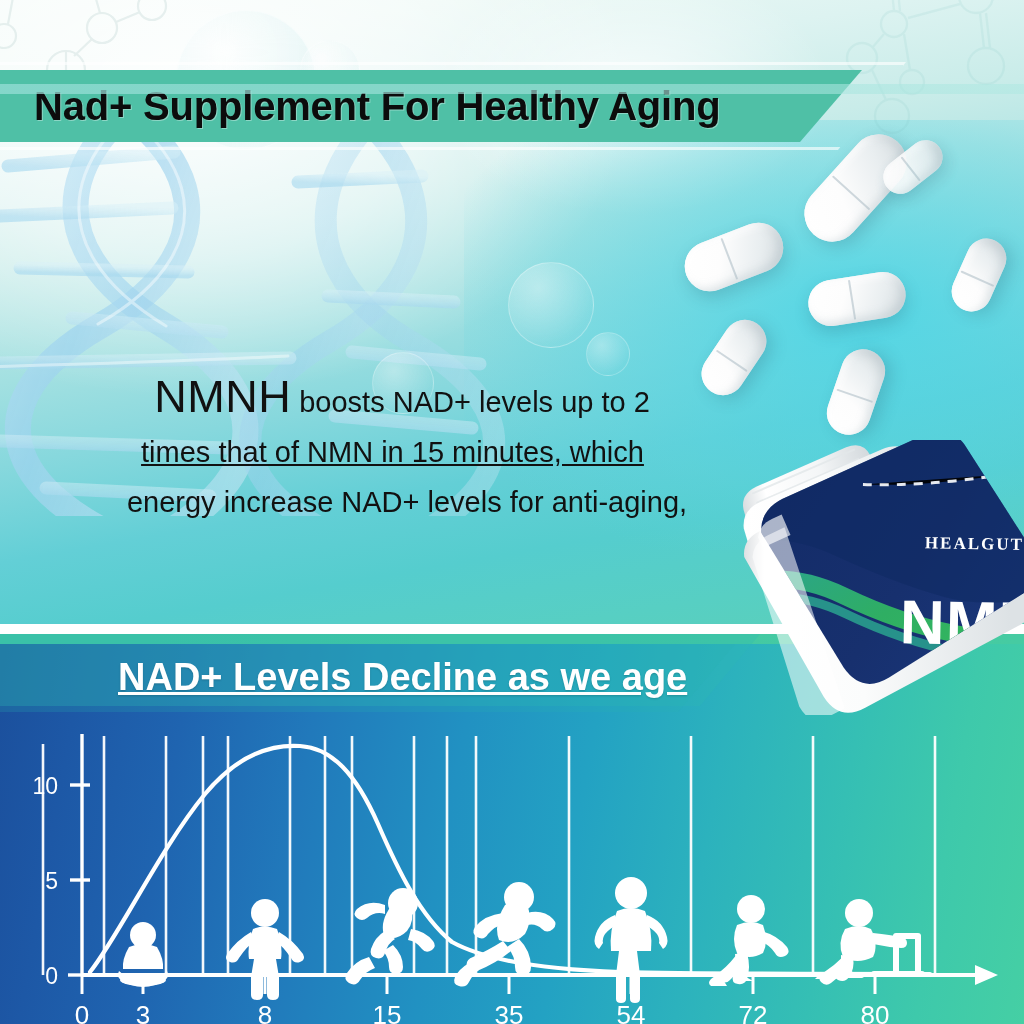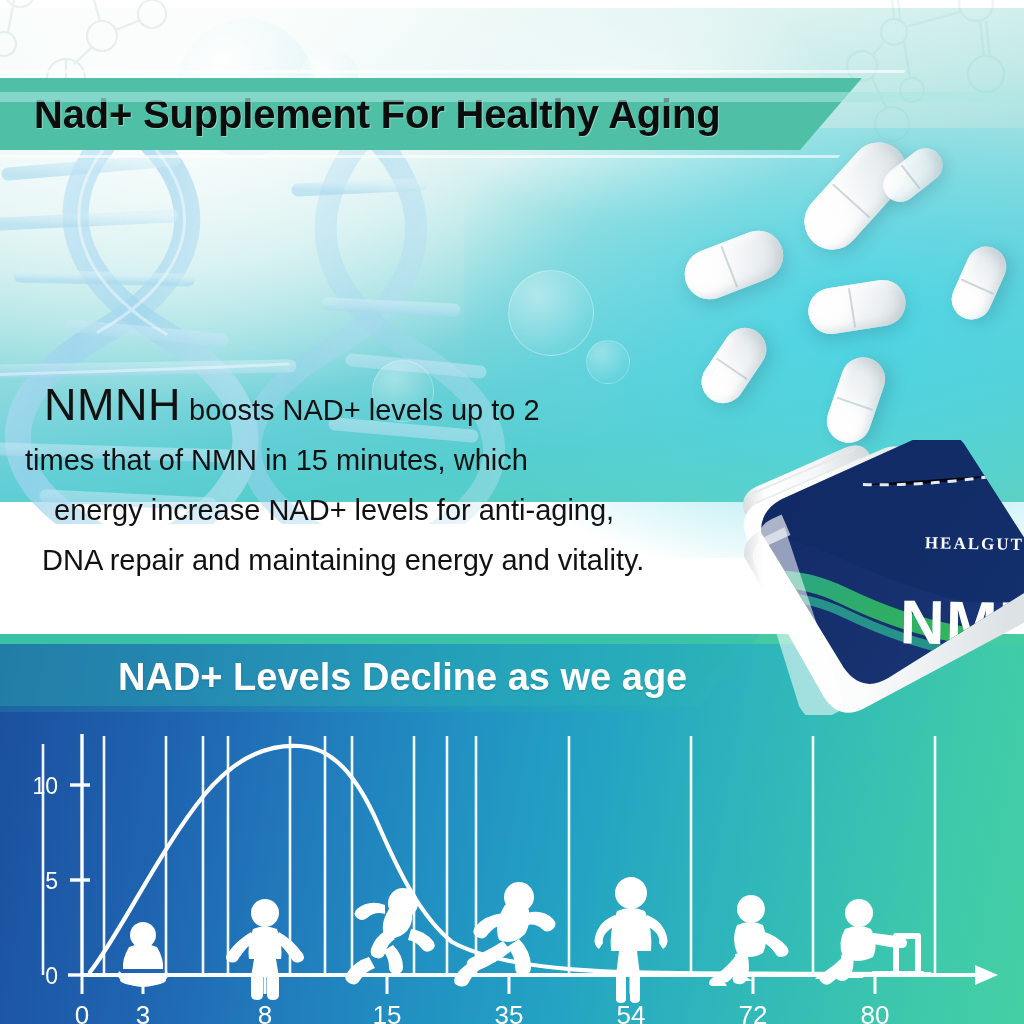--- a/index.html
+++ b/index.html
@@ -7,25 +7,26 @@
   html,body { width:1024px; height:1024px; overflow:hidden; }
   body {
     font-family:"Liberation Sans", sans-serif;
     background:#ffffff;
     position:relative;
   }
   #stage { position:absolute; inset:0; width:1024px; height:1024px; overflow:hidden; }
 
   
   .hero {
-    position:absolute; left:0; top:8px; width:1024px; height:494px;
+    position:absolute; left:0; top:0; width:1024px; height:624px;
     background:linear-gradient(170deg,
         #f2fbf7 0%, #eaf8f4 10%, #ddf3f1 20%,
         #c9ece9 32%, #a9e2e2 45%, #87d8dd 58%,
         #63cfd6 70%, #55cdce 80%, #57cfc3 90%, #5bd0b8 100%);
+    text-align:center;
   }
   
   .hero-bloom {
     position:absolute; left:-60px; top:-120px; width:700px; height:520px;
     background:radial-gradient(ellipse at 35% 40%, rgba(255,255,255,.92) 0%, rgba(255,255,255,.55) 38%, rgba(255,255,255,0) 70%);
     pointer-events:none;
   }
   .hero-bloom2 {
     position:absolute; left:420px; top:-40px; width:420px; height:260px;
     background:radial-gradient(ellipse at 50% 50%, rgba(255,255,255,.75) 0%, rgba(255,255,255,0) 68%);
@@ -93,21 +94,21 @@
 
   
   .copy {
     position:absolute; left:0; top:372px; width:760px;
     color:#111111;
     font-family:"Liberation Sans", sans-serif;
   }
   .copy-line { display:block; white-space:nowrap; line-height:50px; font-size:29px; font-weight:400; }
   .copy-line .brand { font-size:45px; font-weight:400; letter-spacing:.5px; }
   .l1 { padding-left:44px; }
-  .l2 { padding-left:25px; }
+  .l2 { padding-left:25px;text-decoration:underline; }
   .l3 { padding-left:54px; }
   .l4 { padding-left:42px; }
 
   
   .capsule {
     position:absolute;
     background:linear-gradient(115deg,#ffffff 0%,#fdfdfd 38%,#e9eef0 72%,#d3dadd 100%);
     border-radius:999px;
     box-shadow:0 7px 16px rgba(40,90,110,.22), inset -5px -4px 10px rgba(160,178,186,.35), inset 4px 4px 9px rgba(255,255,255,.95);
   }
@@ -130,20 +131,21 @@
   .chart-head-band {
     position:absolute; left:0; top:0; width:1024px; height:10px;
     background:linear-gradient(90deg,#3fc4a4,#46cba2);
   }
   .chart-title {
     position:absolute; left:118px; top:650px; height:54px;
     display:flex; align-items:center;
     font-family:"Liberation Sans", sans-serif;
     font-size:38px; font-weight:bold; color:#ffffff; white-space:nowrap;
     text-shadow:0 1px 2px rgba(0,0,0,.18);
+    text-decoration:underline;
   }
   .chart-svg { position:absolute; left:0; top:634px; width:1024px; height:390px; }
 </style>
 </head>
 <body>
 
 <div id="stage">
 
   <div class="hero">
     <div class="hero-bloom"></div>
@@ -253,21 +255,20 @@
     </div>
     <div class="title-underline"></div>
 
     <div class="copy">
       <span class="copy-line l1">
         <span class="brand">NMNH</span>
         <span>boosts NAD+ levels up to 2</span>
       </span>
       <span class="copy-line l2">times that of NMN in 15 minutes, which</span>
       <span class="copy-line l3">energy increase NAD+ levels for anti-aging,</span>
-      <span class="copy-line l4">DNA repair and maintaining energy and vitality.</span>
     </div>
   </div>
 
   <div class="chart">
     <div class="chart-head-band"></div>
   </div>
 
   <svg style="position:absolute;left:0;top:634px;width:1024px;height:95px;">
     <polygon points="0,0 760,0 700,72 0,72" fill="rgba(48,185,178,0.30)"></polygon>
     <polygon points="0,10 735,10 678,78 0,78" fill="rgba(40,178,176,0.22)"></polygon>

